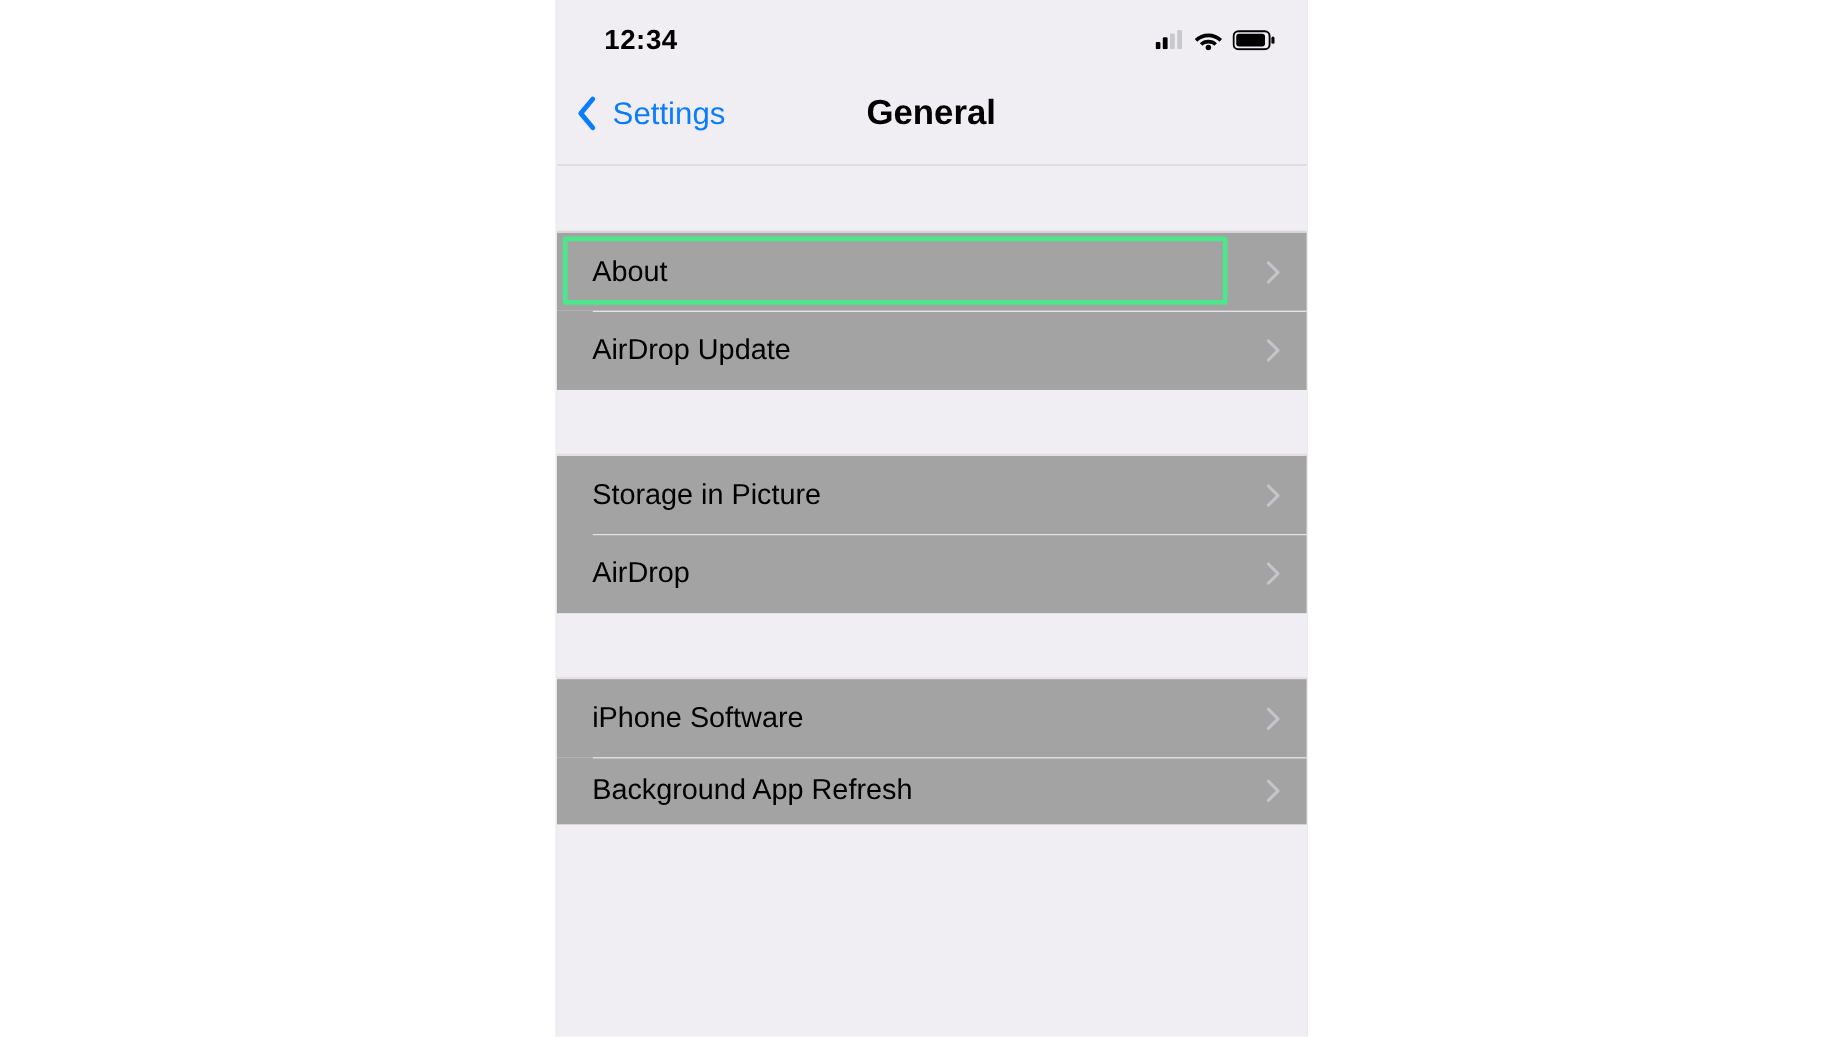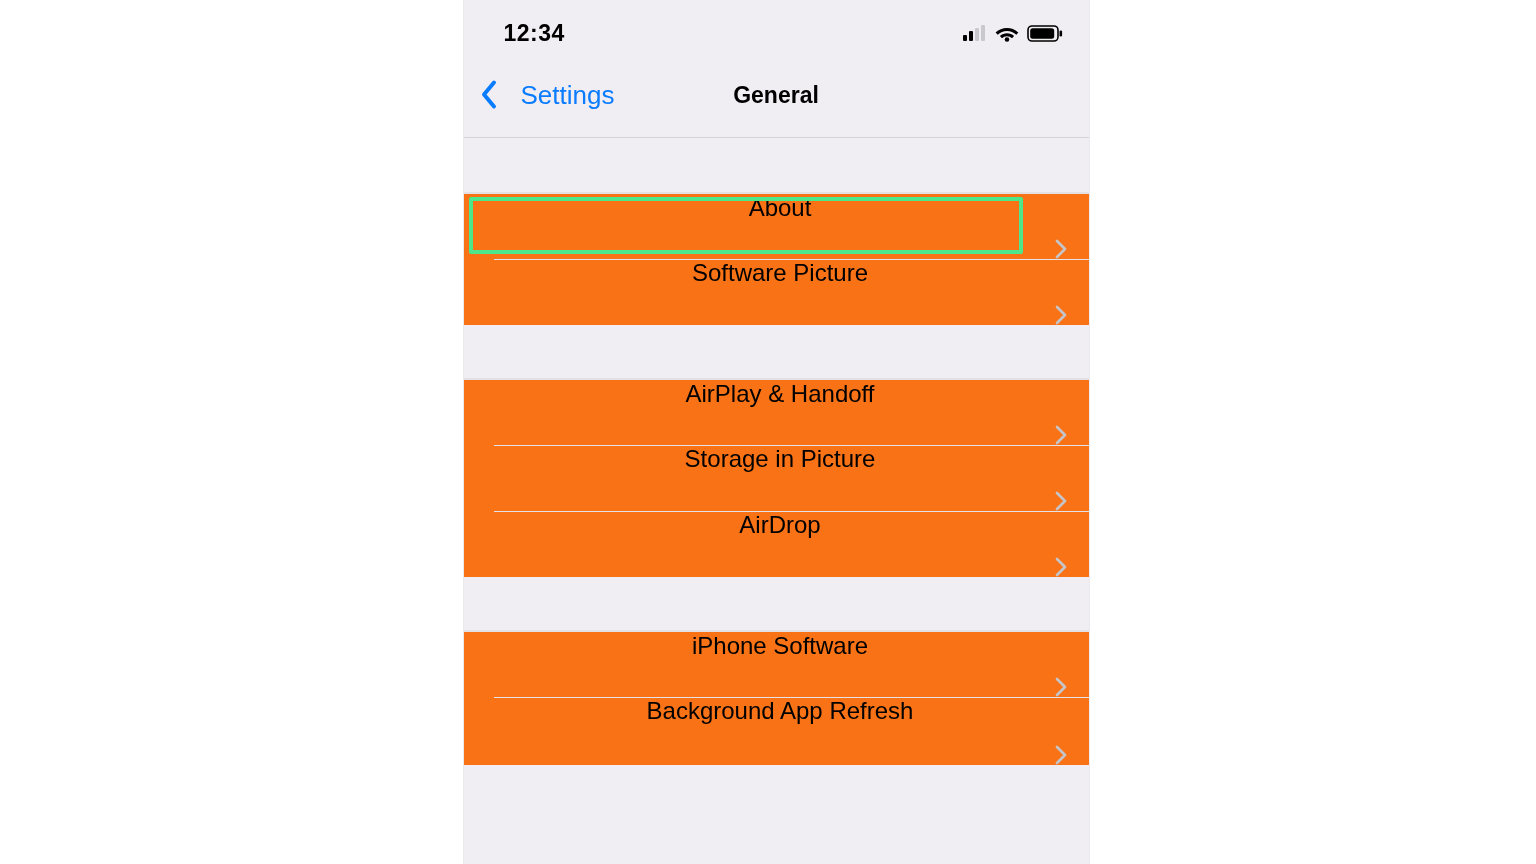--- a/index.html
+++ b/index.html
@@ -59,33 +59,33 @@
       align-items: center;
       border-bottom: 1px solid #d6d3d9;
     }
     .nav-back {
       position: absolute;
       left: 16px;
       top: 50%;
       transform: translateY(-50%);
       display: flex;
       align-items: center;
-      gap: 24px;
+      gap: 14px;
       color: #0a7cff;
       font-size: 26px;
       font-weight: 400;
       cursor: pointer;
     }
     .nav-back svg { display:block; }
     .nav-title {
       position: absolute;
       left: 50%;
       top: 50%;
       transform: translate(-50%, -50%);
-      font-size: 23px;
+      font-size: 29px;
       font-weight: 700;
       color: #000;
     }
 
     
     .section-spacer {
       height: 54px;
       background: #f1eef3;
       border-bottom: 1px solid #e3e0e6;
     }
@@ -93,23 +93,22 @@
     .list {
       background: #ffffff;
     }
     .row {
       position: relative;
       height: 66px;
       display: flex;
       align-items: center;
       padding-left: 30px;
       padding-right: 22px;
-      background: #f97316;
+      background: #a3a3a3;
       cursor: pointer;
-      flex-direction: column;
     }
     .row + .row::before {
       content: "";
       position: absolute;
       top: 0;
       left: 30px;
       right: 0;
       height: 1px;
       background: #e5e3e8;
     }
@@ -133,21 +132,21 @@
       top: 197px;
       width: 554px;
       height: 57px;
       border: 4px solid #4de68a;
       border-radius: 2px;
       pointer-events: none;
       z-index: 50;
     }
 
     
-    .list.last .row:last-child { height: 68px; }
+    .list.last .row:last-child { height: 56px; }
   </style>
 </head>
 <body>
 
 <div class="stage">
   <div class="phone">
 
     <div class="highlight-box"></div>
 
     <div class="status-bar">
@@ -194,40 +193,32 @@
     <div class="list">
       <div class="row">
         <span class="row-label">About</span>
         <span class="row-chevron">
           <svg width="12" height="20" viewBox="0 0 12 20">
               <polyline points="2,2 10,10 2,18" fill="none" stroke="#c5c5c9" stroke-width="2.6" stroke-linecap="round" stroke-linejoin="round"></polyline>
             </svg>
         </span>
       </div>
       <div class="row">
-        <span class="row-label">Software Picture</span>
+        <span class="row-label">AirDrop Update</span>
         <span class="row-chevron">
           <svg width="12" height="20" viewBox="0 0 12 20">
               <polyline points="2,2 10,10 2,18" fill="none" stroke="#c5c5c9" stroke-width="2.6" stroke-linecap="round" stroke-linejoin="round"></polyline>
             </svg>
         </span>
       </div>
     </div>
 
     <div class="section-spacer"></div>
     <div class="list">
       <div class="row">
-        <span class="row-label">AirPlay &amp; Handoff</span>
-        <span class="row-chevron">
-          <svg width="12" height="20" viewBox="0 0 12 20">
-              <polyline points="2,2 10,10 2,18" fill="none" stroke="#c5c5c9" stroke-width="2.6" stroke-linecap="round" stroke-linejoin="round"></polyline>
-            </svg>
-        </span>
-      </div>
-      <div class="row">
         <span class="row-label">Storage in Picture</span>
         <span class="row-chevron">
           <svg width="12" height="20" viewBox="0 0 12 20">
               <polyline points="2,2 10,10 2,18" fill="none" stroke="#c5c5c9" stroke-width="2.6" stroke-linecap="round" stroke-linejoin="round"></polyline>
             </svg>
         </span>
       </div>
       <div class="row">
         <span class="row-label">AirDrop</span>
         <span class="row-chevron">

